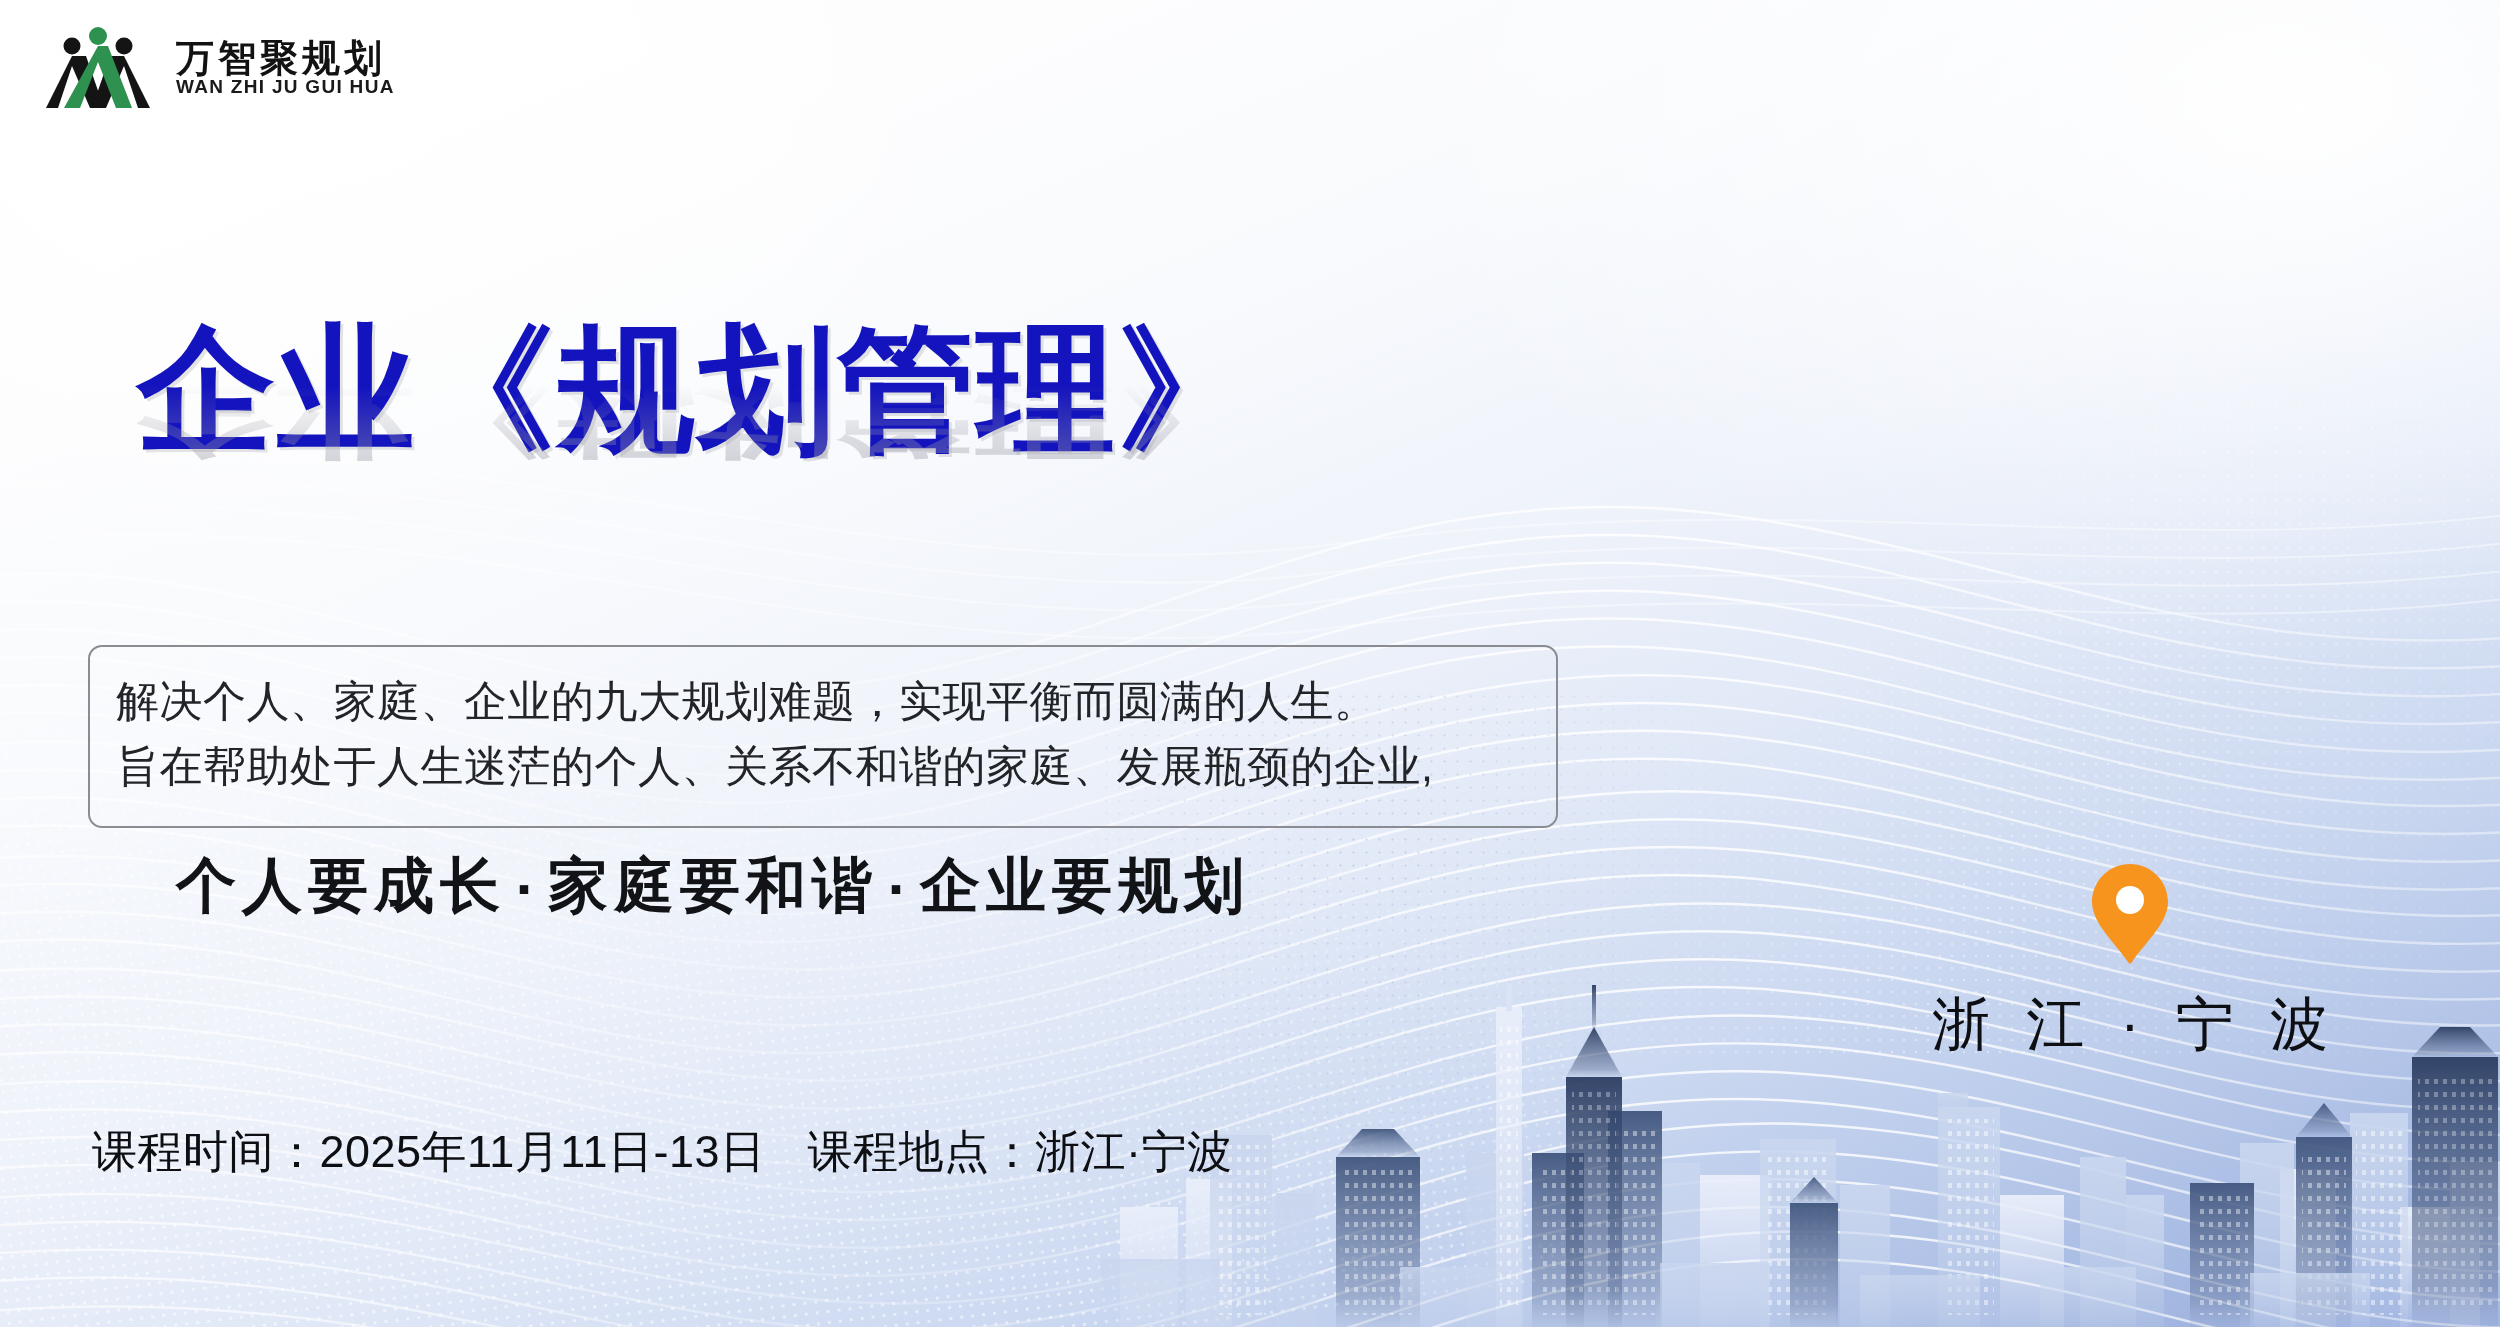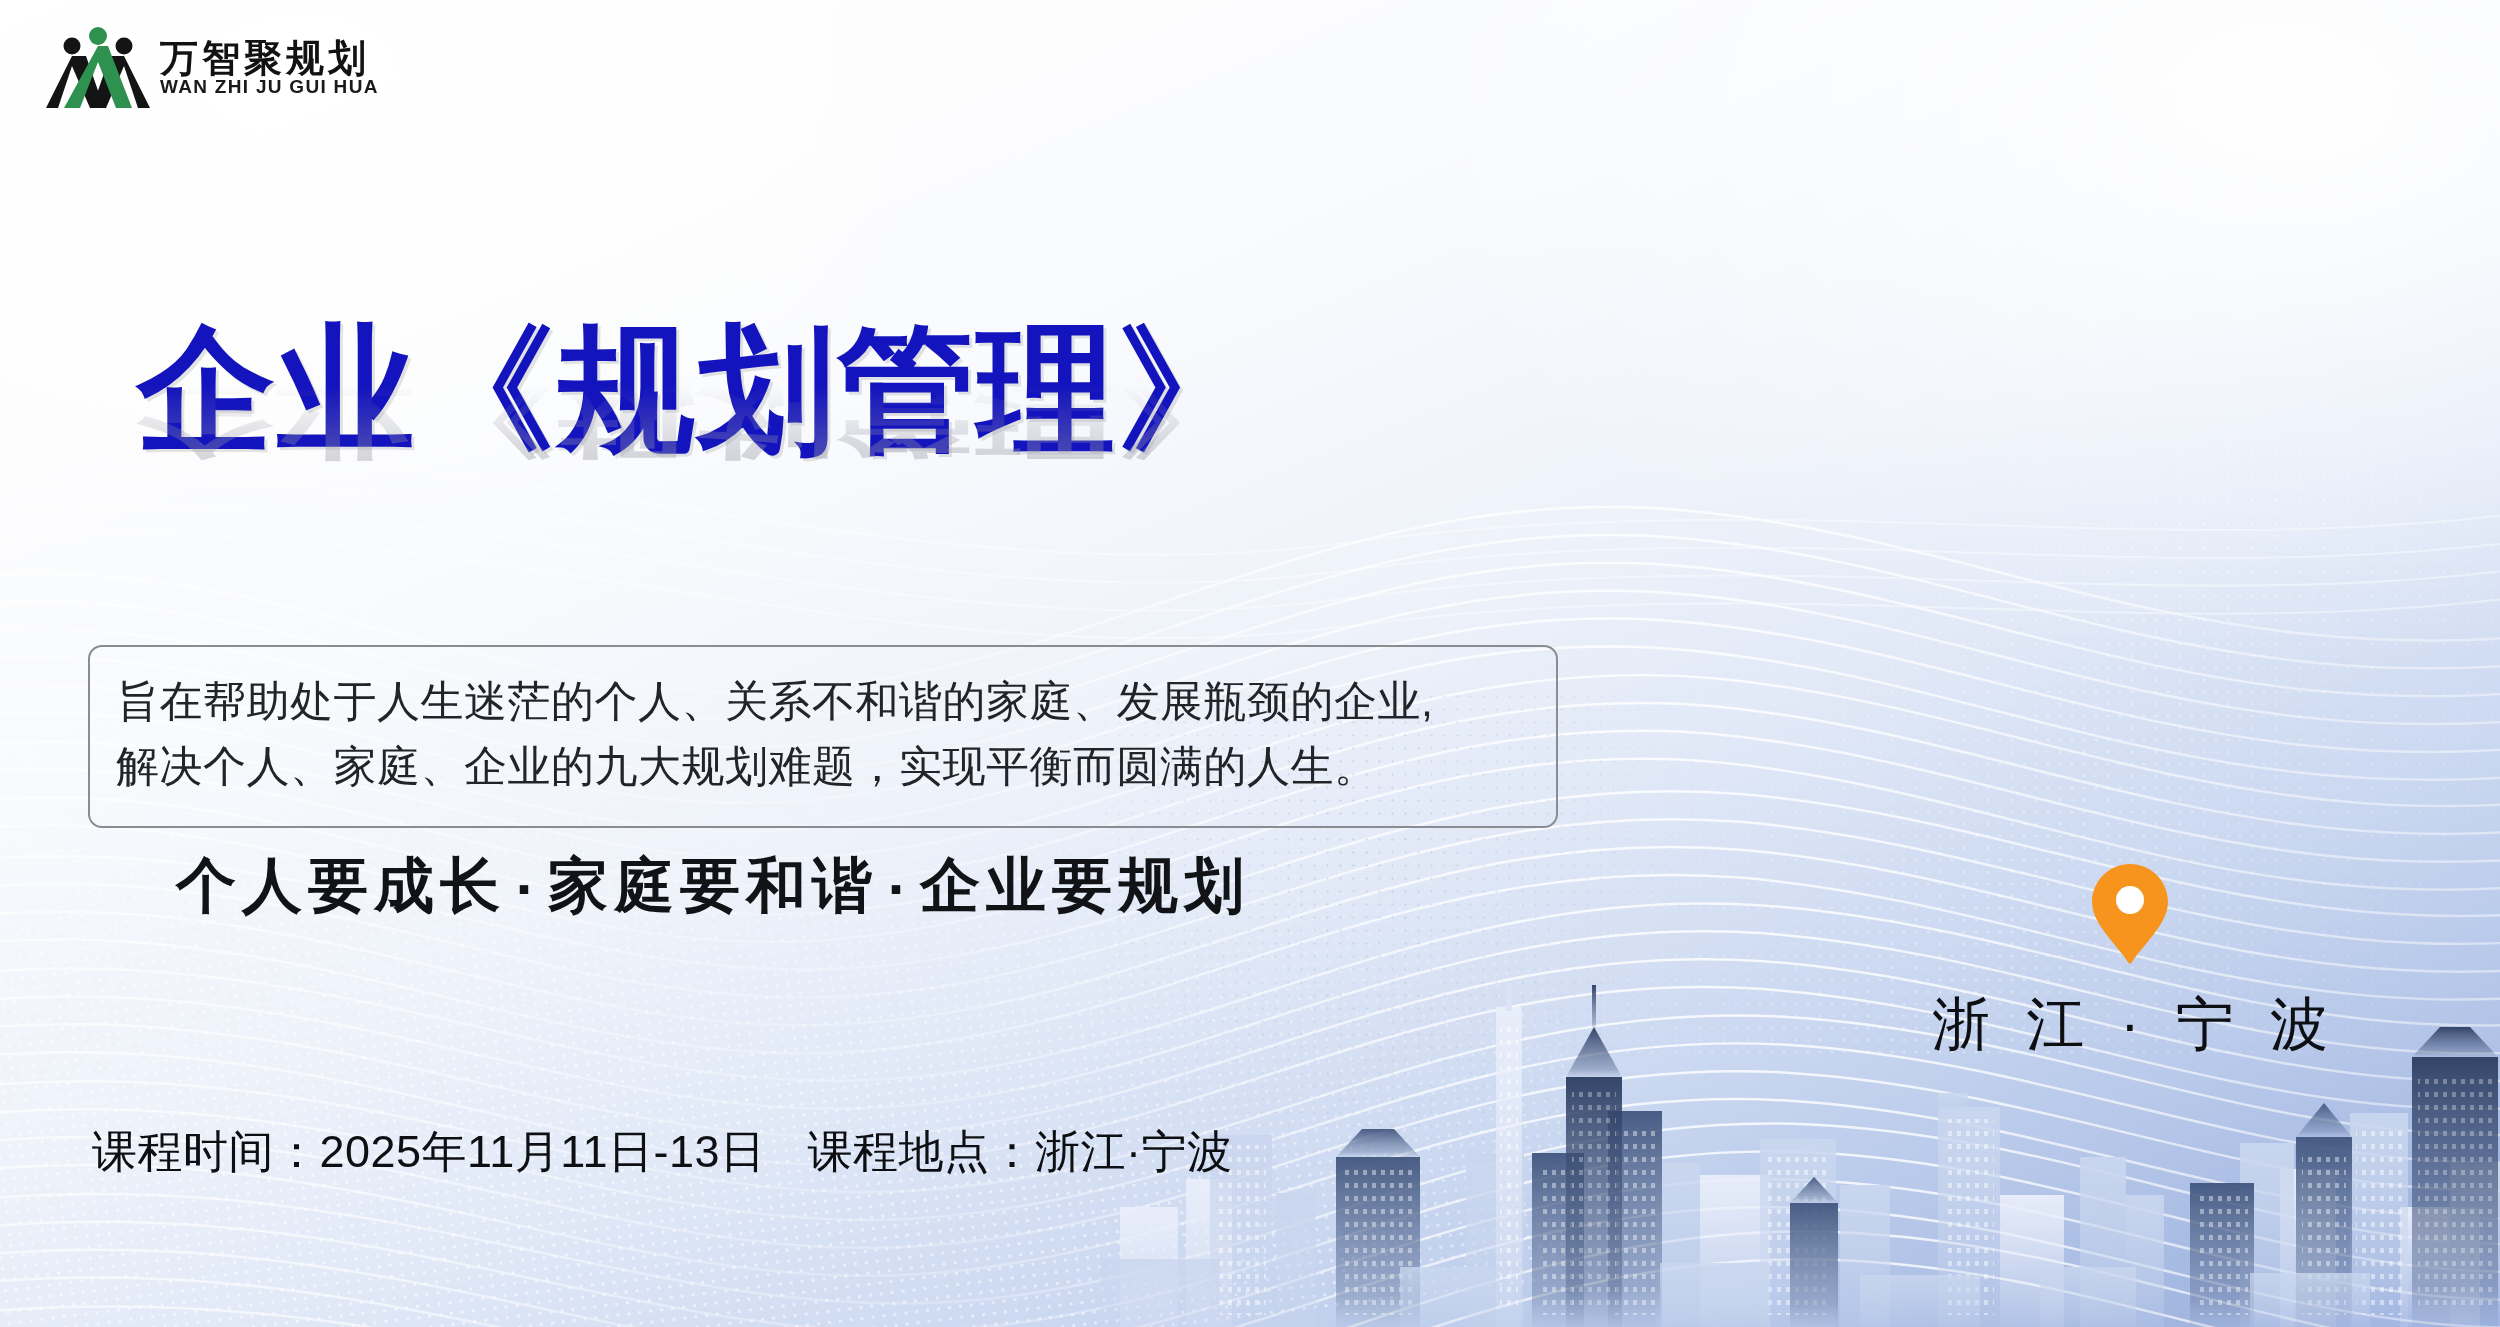--- a/index.html
+++ b/index.html
@@ -98,21 +98,21 @@
   }
   .skyline svg { width: 100%; height: 100%; display: block; }
 
   
   .logo {
     position: absolute;
     left: 46px;
     top: 22px;
     display: flex;
     align-items: center;
-    gap: 10px;
+    gap: 26px;
   }
   .logo-mark { width: 104px; height: 90px; flex: none; }
   .logo-mark svg { width: 100%; height: 100%; display: block; }
   .logo-text { display: flex; flex-direction: column; line-height: 1; }
   .logo-cn {
     font-family: "Liberation Serif", "DejaVu Serif", serif;
     font-size: 38px;
     letter-spacing: 4px;
     color: #121212;
     font-weight: 700;
@@ -421,22 +421,22 @@
       <span class="logo-en">WAN ZHI JU GUI HUA</span>
     </span>
   </div>
 
   <div class="title-wrap">
     <div class="title-main">企业《规划管理》</div>
     <div class="title-reflection">企业《规划管理》</div>
   </div>
 
   <div class="desc-box">
+    <div class="desc-line">解决个人、家庭、企业的九大规划难题，实现平衡而圆满的人生。</div>
     <div class="desc-line">旨在帮助处于人生迷茫的个人、关系不和谐的家庭、发展瓶颈的企业,</div>
-    <div class="desc-line">解决个人、家庭、企业的九大规划难题，实现平衡而圆满的人生。</div>
   </div>
 
   <div class="tagline">个人要成长·家庭要和谐·企业要规划</div>
 
   <div class="course-info">
     <div class="course-line">课程时间：2025年11月11日-13日</div>
     <div class="course-line">课程地点：浙江·宁波</div>
   </div>
 
   <div class="location">

